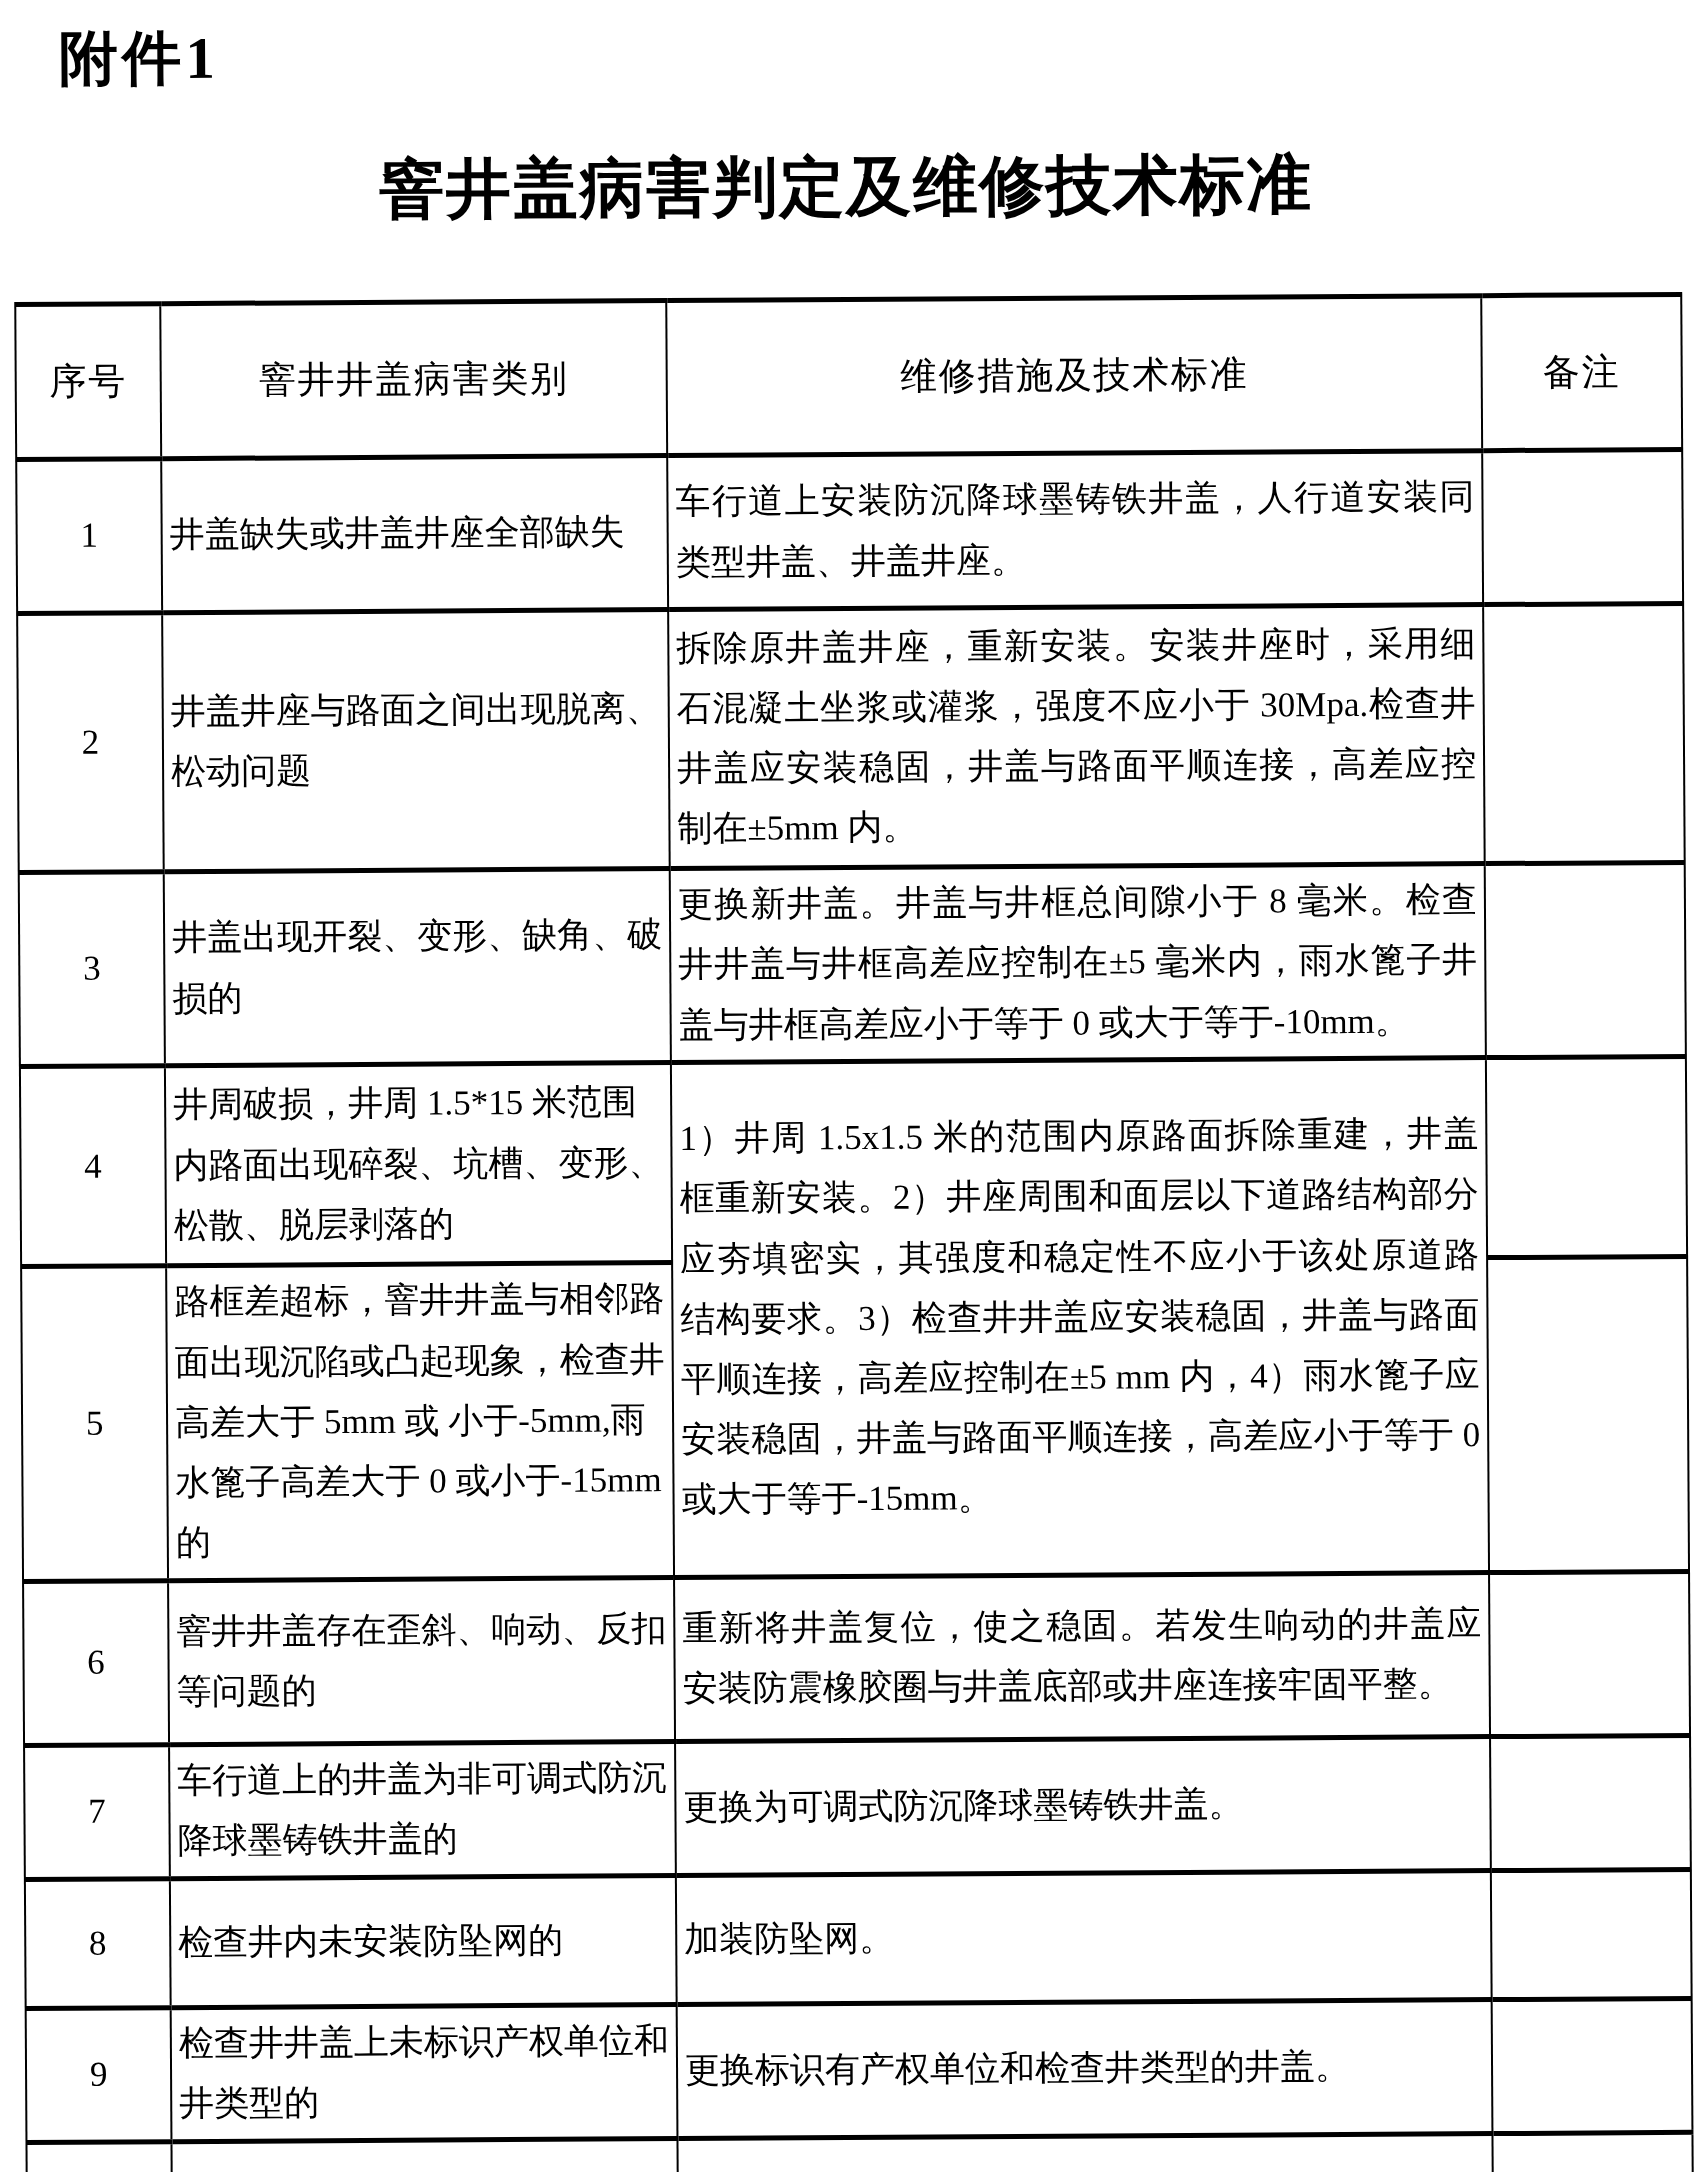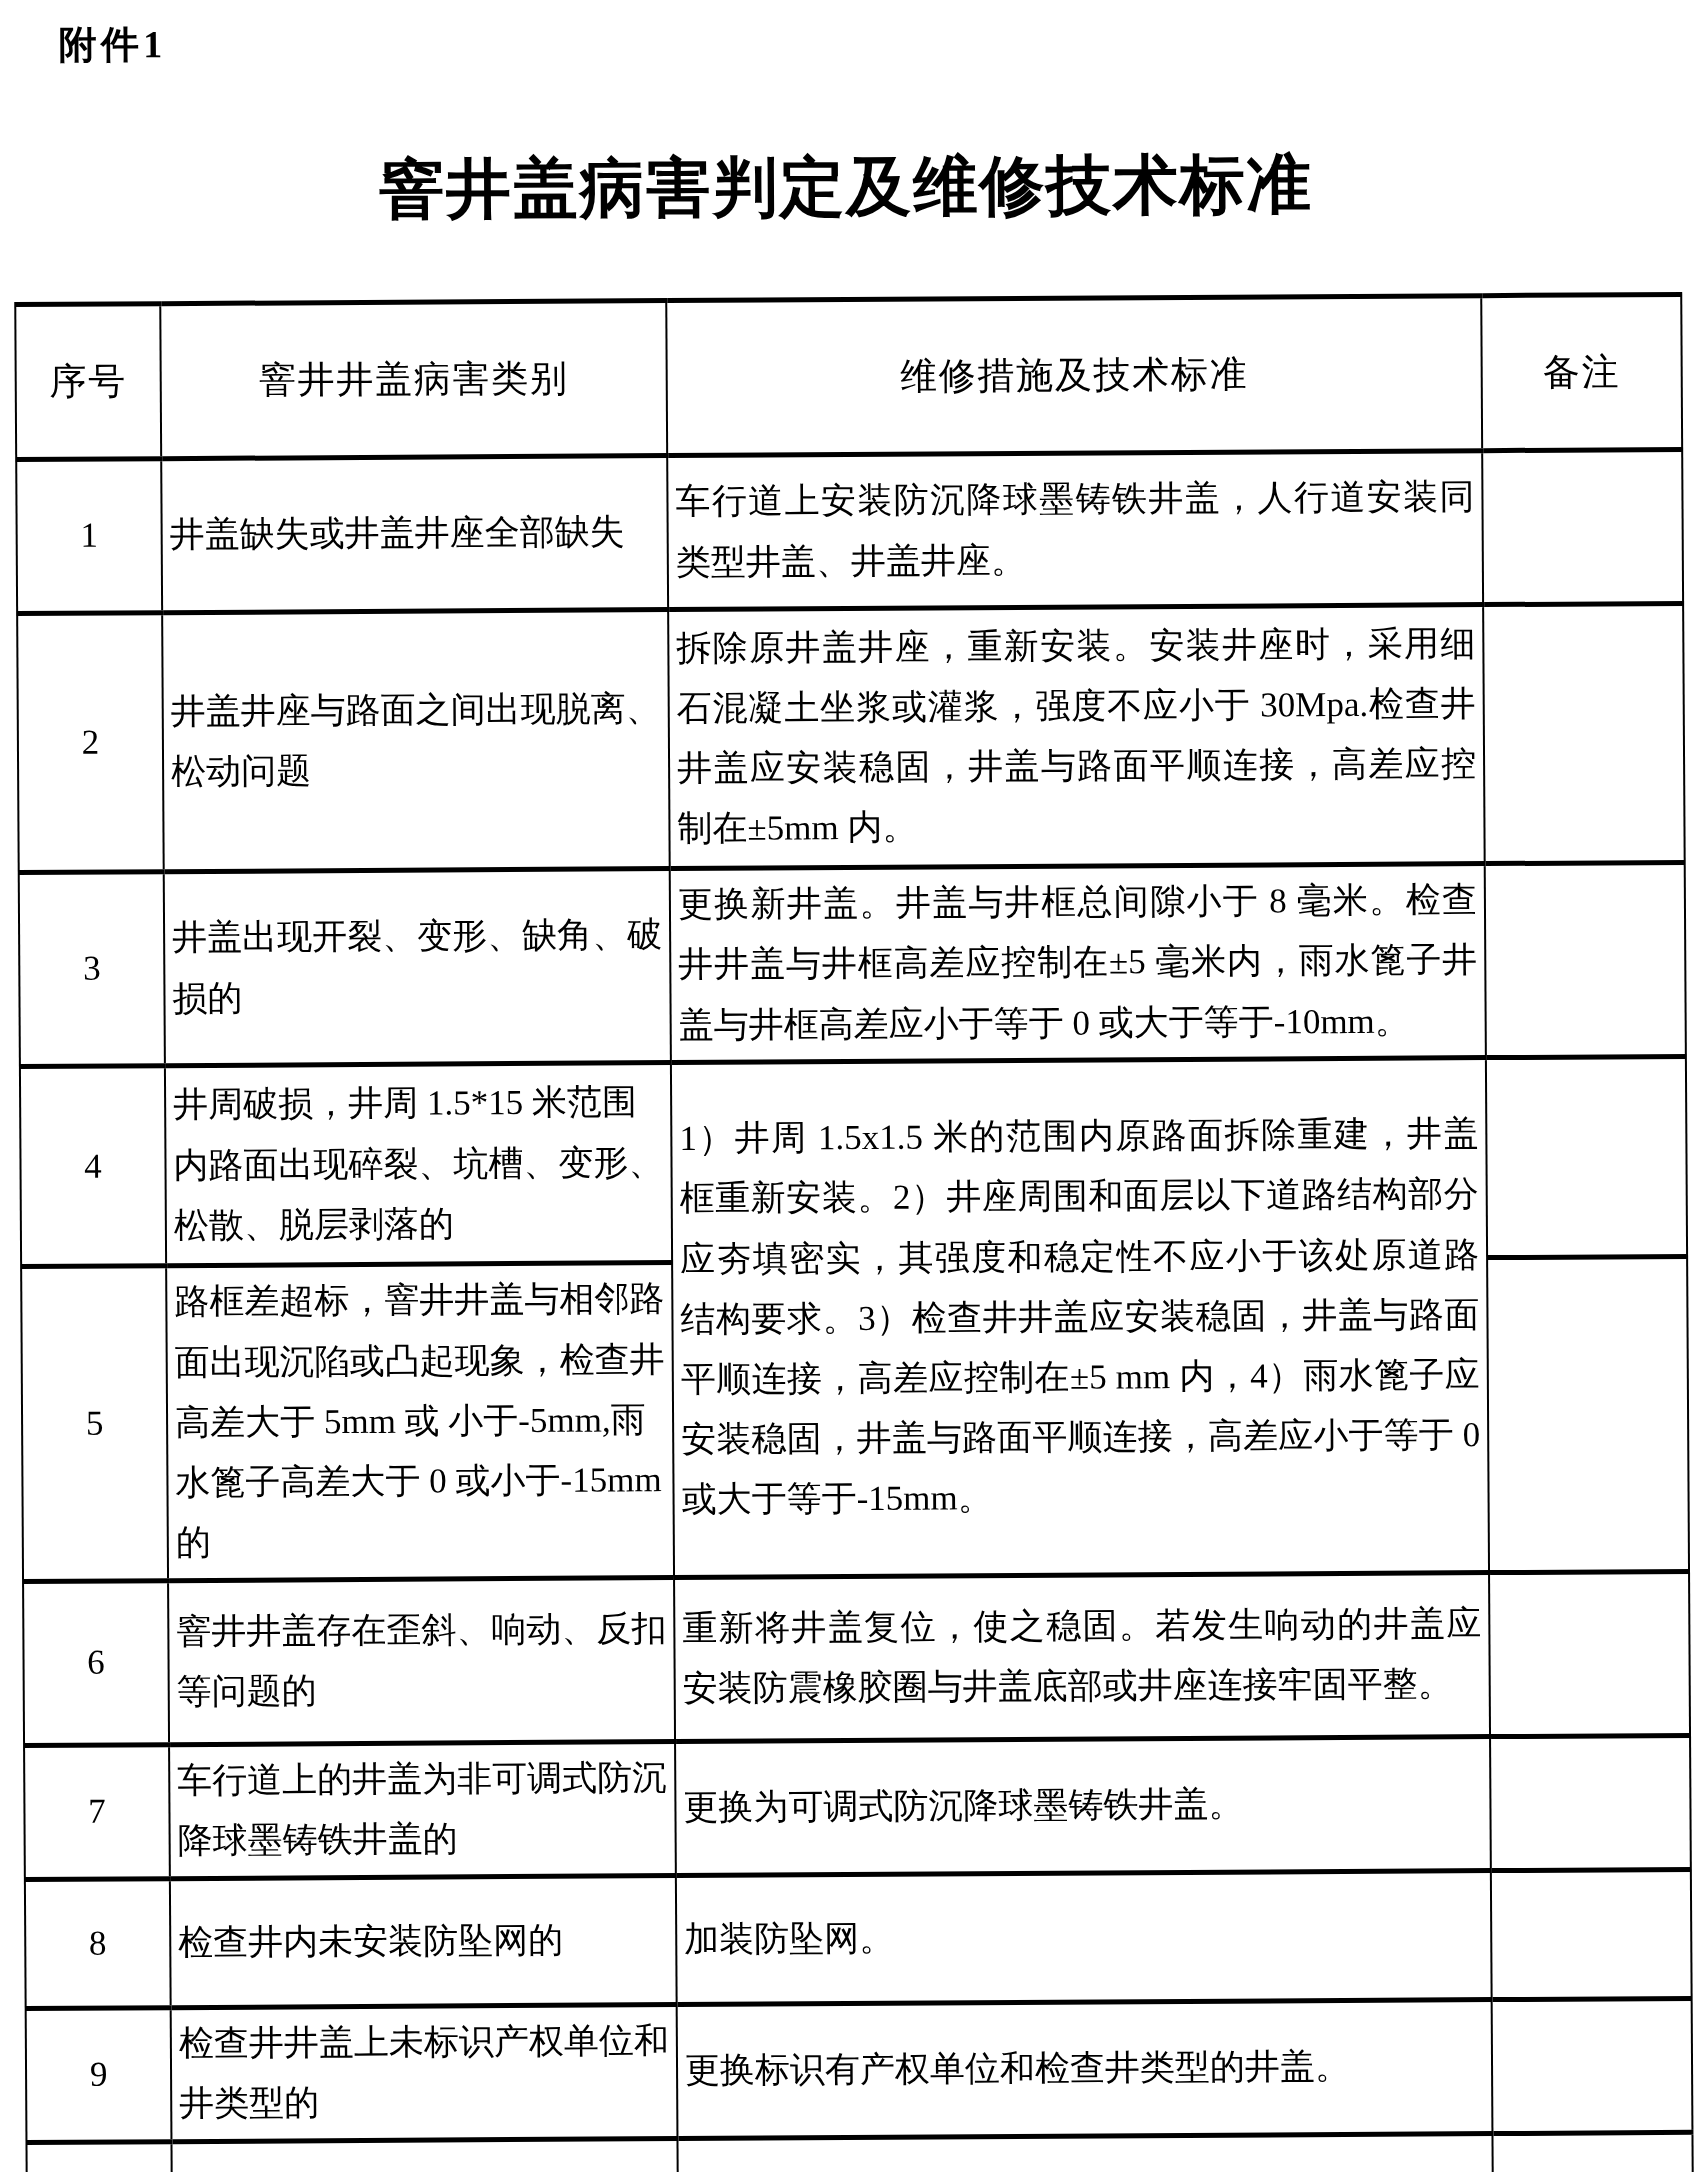--- a/index.html
+++ b/index.html
@@ -12,21 +12,21 @@
     overflow:hidden;
   }
   .content{
     position:absolute;inset:0;
     transform:rotate(-0.35deg);
     transform-origin:50% 40%;
   }
   .attachment{
     position:absolute;
     left:64px;top:14.8px;
-    font-size:38px;
+    font-size:59px;
     font-weight:bold;
     letter-spacing:4.3px;
   }
   .title{
     position:absolute;
     left:0;right:0;top:143px;
     text-align:center;
     font-size:65px;
     font-weight:bold;
     letter-spacing:1.7px;

